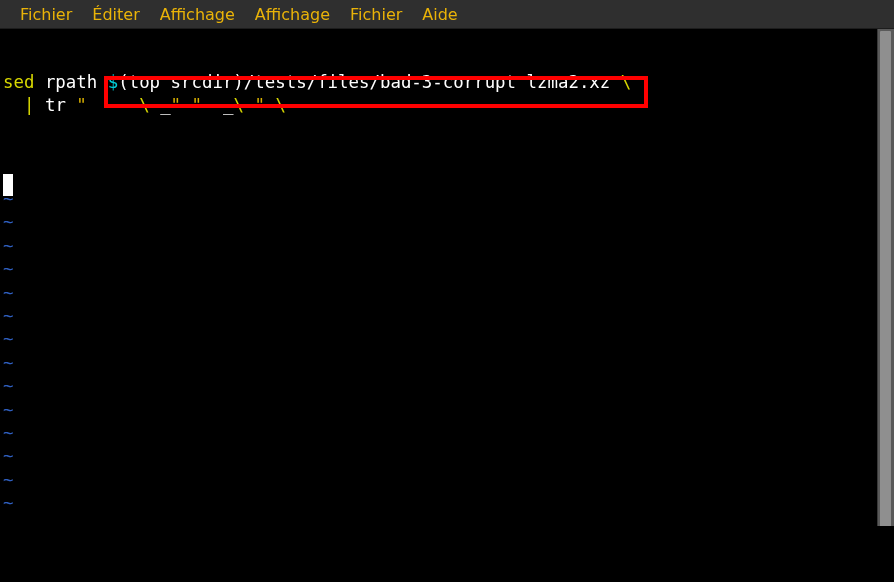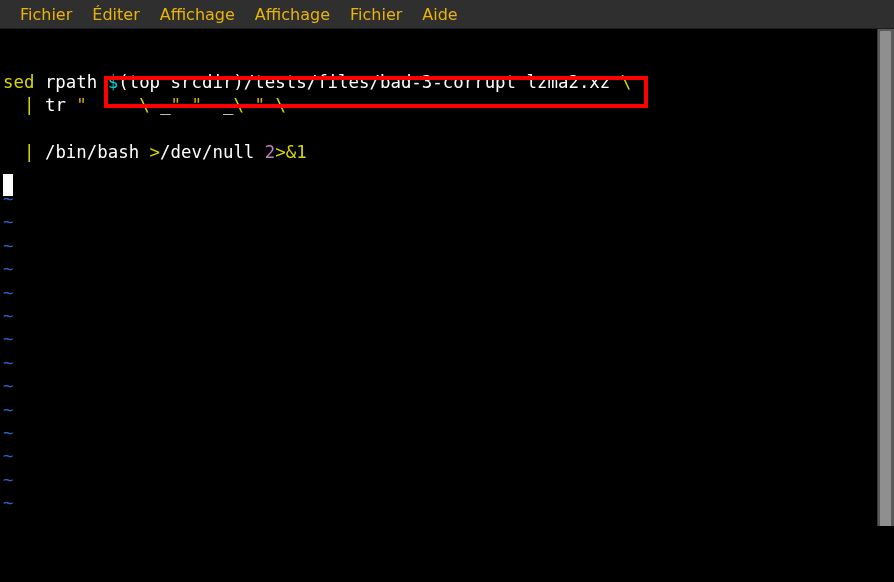--- a/index.html
+++ b/index.html
@@ -147,21 +147,20 @@
     <div class="menu-item">Fichier</div>
     <div class="menu-item">Aide</div>
   </div>
 
 <div id="terminal">
 
   <div id="screen">
 
   <div class="line" style="top: 42px;"><span class="c-yellow">sed</span><span class="c-white"> rpath </span><span class="c-cyan">$</span><span class="c-white">(top srcdir)/tests/files/bad-3-corrupt lzma2.xz</span><span class="c-white"> </span><span class="c-yellow">\</span></div>
       <div class="line" style="top: 65.4px;"><span class="c-white">  </span><span class="c-yellow">|</span><span class="c-white"> tr </span><span class="c-orange">"</span><span class="c-white">     </span><span class="c-yellow">\</span><span class="c-white">-_</span><span class="c-orange">"</span><span class="c-white"> </span><span class="c-orange">"</span><span class="c-white">  _</span><span class="c-yellow">\</span><span class="c-white">-</span><span class="c-orange">"</span><span class="c-white"> </span><span class="c-yellow">\</span></div>
-      <div class="line" style="top: 112.2px;"><span class="c-white">  </span><span class="c-yellow">|</span><span class="c-white"> /bin/bash </span><span class="c-yellow">&gt;</span><span class="c-white">/dev/null </span><span class="c-mag">2</span><span class="c-yellow">&gt;&amp;1</span></div>
       <div class="tilde" style="top: 159px;">~</div>
       <div class="tilde" style="top: 182.4px;">~</div>
       <div class="tilde" style="top: 205.8px;">~</div>
       <div class="tilde" style="top: 229.2px;">~</div>
       <div class="tilde" style="top: 252.6px;">~</div>
       <div class="tilde" style="top: 276px;">~</div>
       <div class="tilde" style="top: 299.4px;">~</div>
       <div class="tilde" style="top: 322.8px;">~</div>
       <div class="tilde" style="top: 346.2px;">~</div>
       <div class="tilde" style="top: 369.6px;">~</div>

